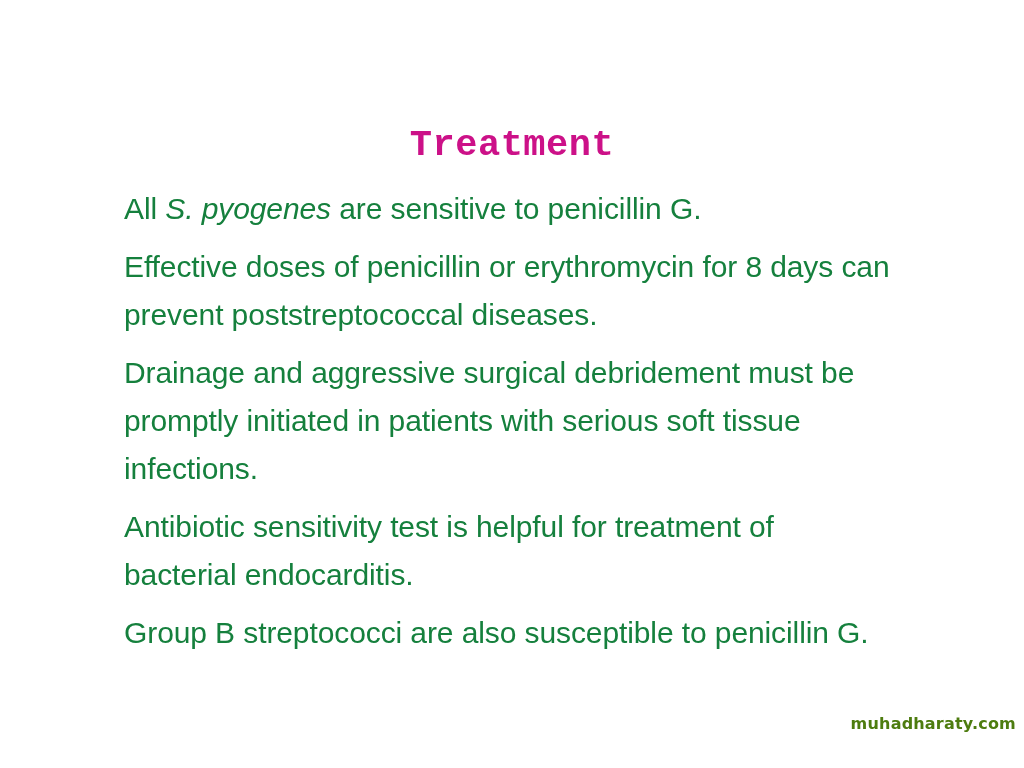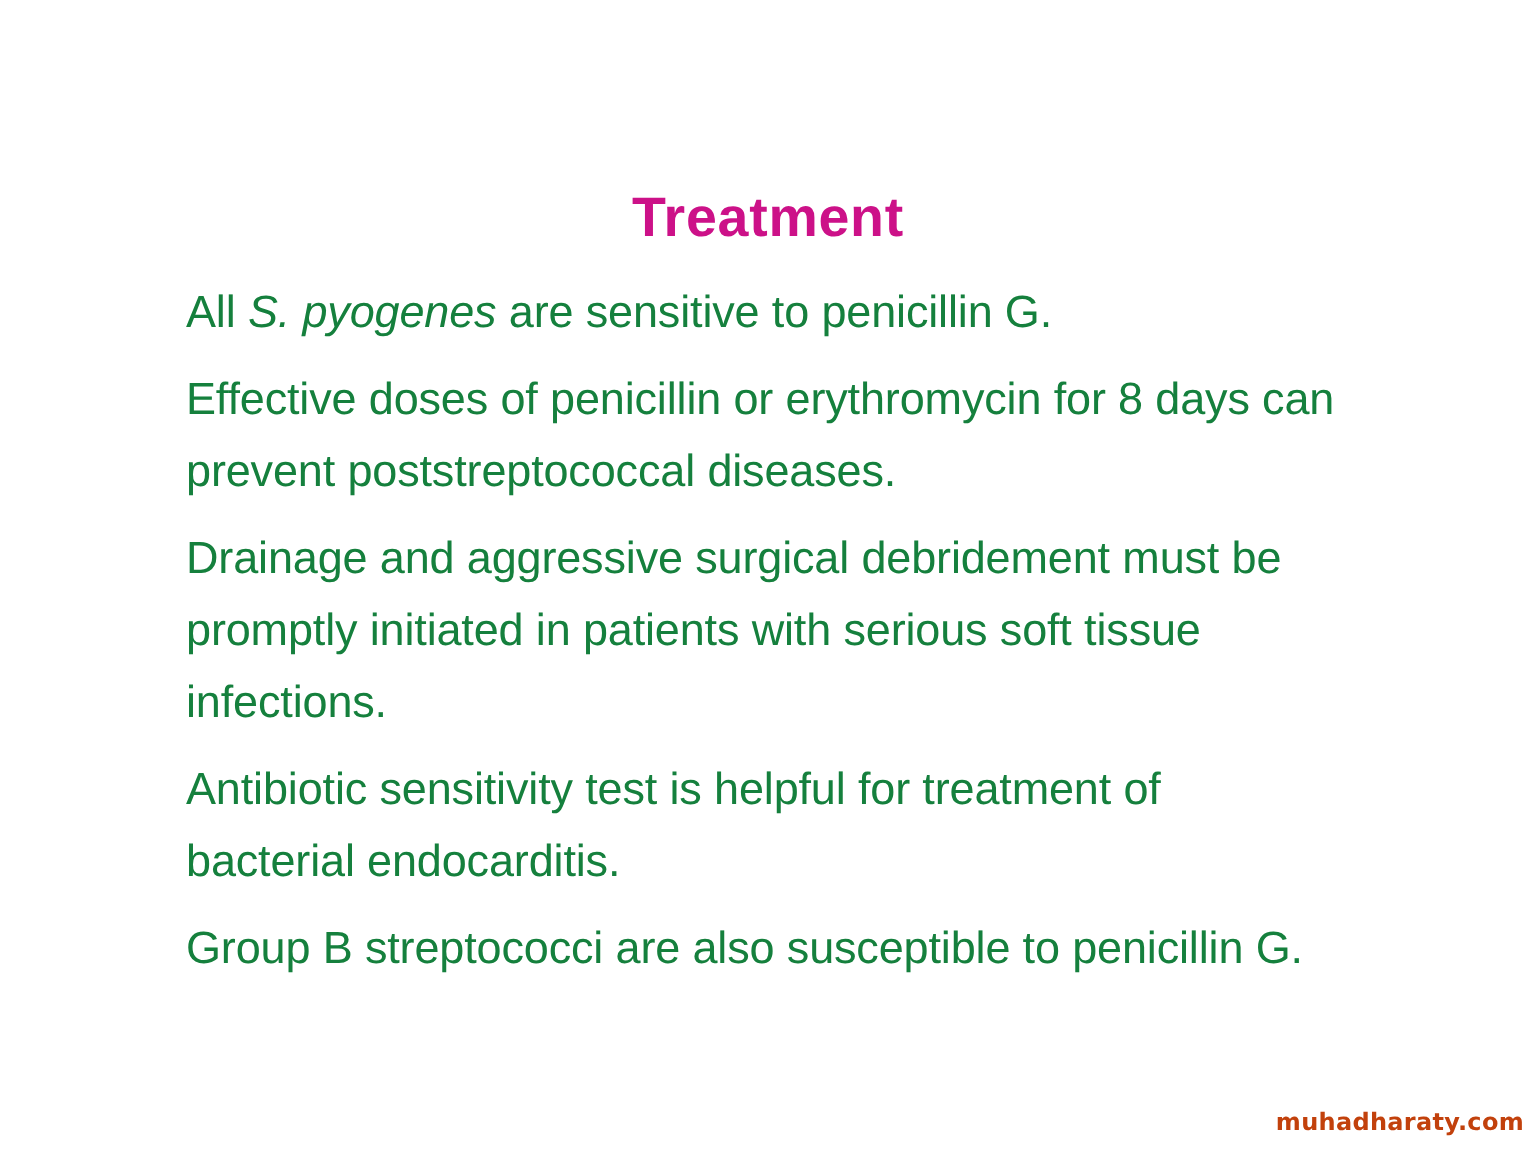--- a/index.html
+++ b/index.html
@@ -18,21 +18,21 @@
     overflow: hidden;
   }
 
   
   .slide-title {
     position: absolute;
     left: 0;
     top: 98px;
     width: 1024px;
     text-align: center;
-    font-family: Liberation Sans, sans-serif;
+    font-family: Liberation Mono, monospace;
     font-weight: bold;
     font-size: 37px;
     line-height: 44px;
     letter-spacing: 0.5px;
     color: #cc1188;
     white-space: nowrap;
   }
 
   
   .body-block {
@@ -61,27 +61,27 @@
   .p1 { width: 790px; }
   .p2 { width: 800px; }
   .p3 { width: 790px; }
   .p4 { width: 820px; }
   .p5 { width: 730px; }
 
   
   .footer-watermark {
     position: absolute;
     right: 8px;
-    top: 738px;
+    top: 714px;
     font-family: "DejaVu Sans", sans-serif;
     font-weight: bold;
     font-size: 16px;
     line-height: 20px;
     letter-spacing: 0.2px;
-    color: #c2410c;
+    color: #4d7c0f;
     white-space: nowrap;
   }
 </style>
 </head>
 <body>
 
 <div class="slide">
 
   <h1 class="slide-title">Treatment</h1>
 

